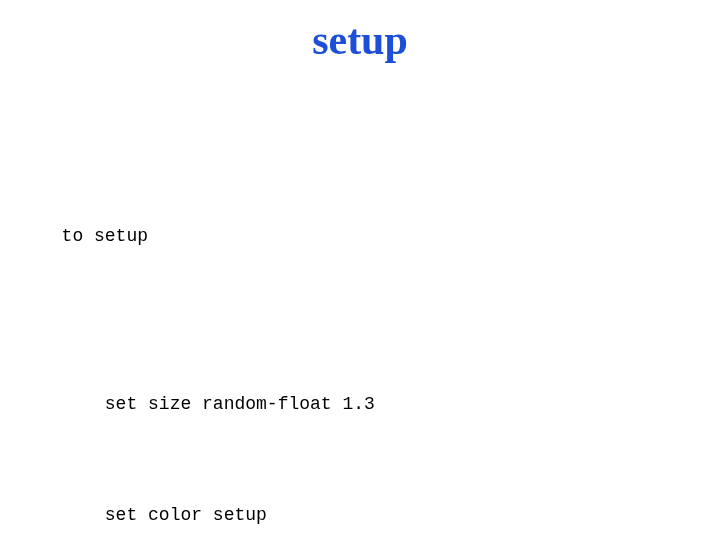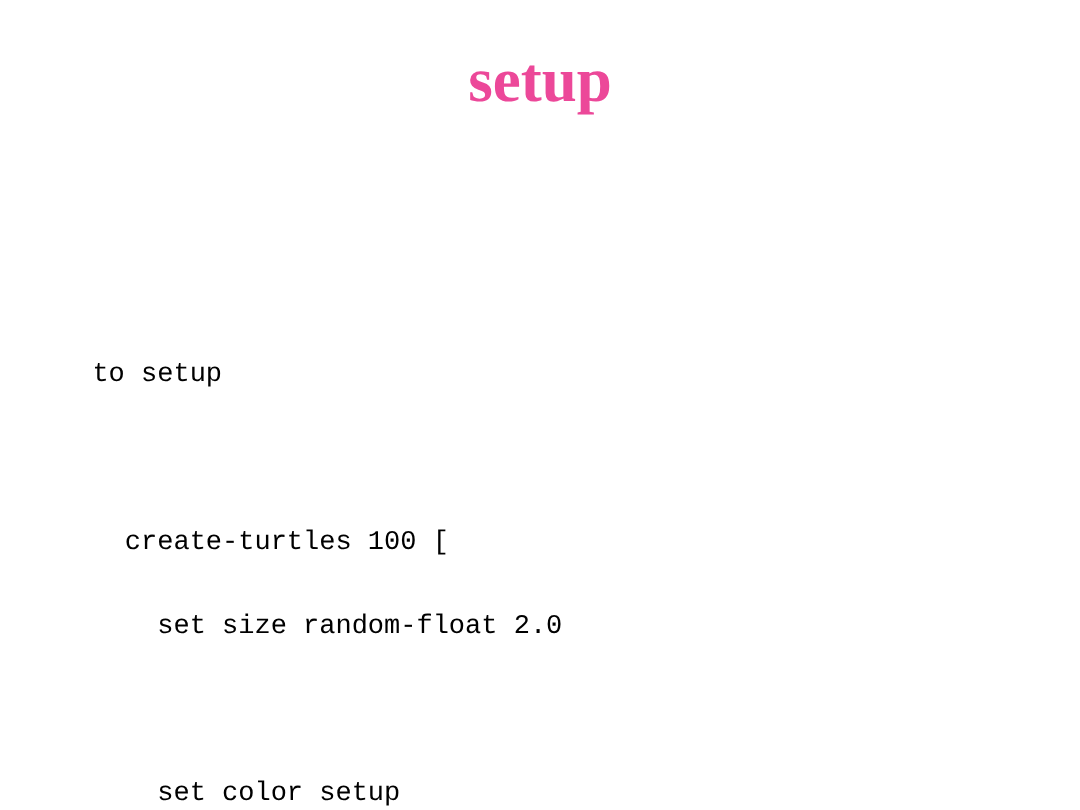--- a/index.html
+++ b/index.html
@@ -15,23 +15,23 @@
       display: flex;
       flex-direction: column;
       align-items: center;
       font-family: Georgia, 'Times New Roman', serif;
       overflow: hidden;
     }
 
     .page-title {
       font-size: 42px;
       font-weight: bold;
-      margin-top: 30px;
+      margin-top: 16px;
       margin-bottom: 20px;
-      color: #ec4899;
+      color: #1d4ed8;
       font-family: Georgia, 'Times New Roman', serif;
     }
 
     .code-block {
       font-family: 'Courier New', Courier, monospace;
       font-size: 18px;
       line-height: 1.55;
       color: #000000;
       white-space: pre;
       padding-left: 20px;
@@ -42,20 +42,20 @@
 </head>
 <body>
 
 <h1 class="page-title">setup</h1>
 
 <div class="code-block">
   <br>
   <br>
   <span>to setup</span><br>
   <br>
-  <span>  create-turtles 100 [</span><br>
-  <span>    set size random-float 2.0</span><br>
+  <br>
+  <span>    set size random-float 1.3</span><br>
   <br>
   <span>    set color setup</span><br>
   <br>
   <br>
   
 </div>
 
 </body></html>

